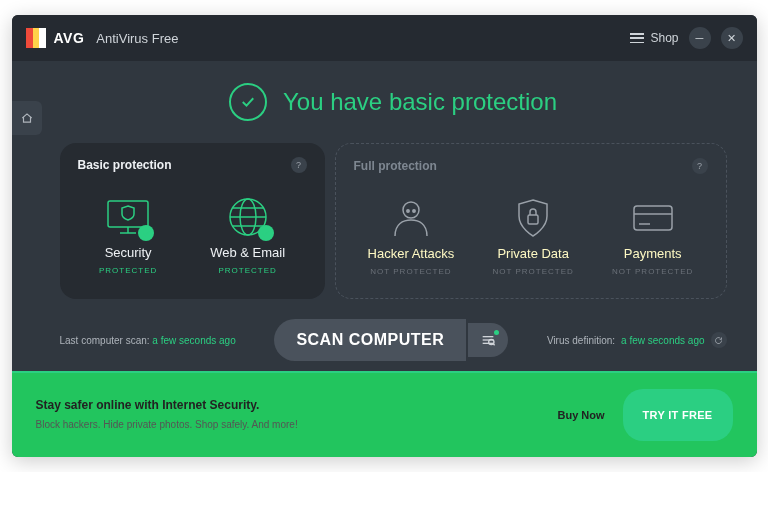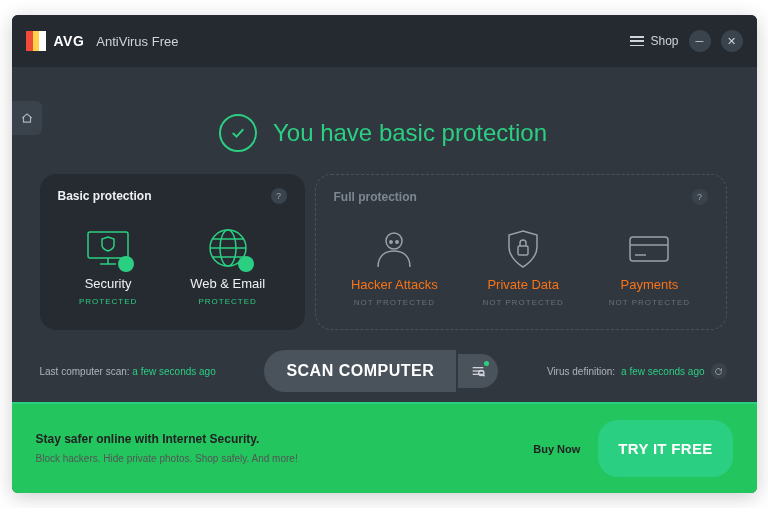--- a/index.html
+++ b/index.html
@@ -1,37 +1,37 @@
 <!DOCTYPE html>
 <html><head>
 <meta charset="utf-8">
 <style>
   * { margin:0; padding:0; box-sizing:border-box; font-family: -apple-system, "Segoe UI", Arial, sans-serif; }
   body { background:#fff; display:flex; justify-content:center; align-items:flex-start; padding:15px 0; }
   .window { width:745px; background:#30373f; border-radius:6px; overflow:hidden; box-shadow:0 4px 20px rgba(0,0,0,0.2); position:relative; }
 
   
-  .titlebar { height:52px; background:#252a31; display:flex; align-items:center; padding:0 14px; }
+  .titlebar { height:46px; background:#252a31; display:flex; align-items:center; padding:0 14px; }
   .logo-block { display:flex; align-items:center; gap:8px; }
   .logo-sq { width:20px; height:20px; position:relative; }
   .logo-sq::before { content:""; position:absolute; inset:0; background:
     linear-gradient(90deg,#ef4a3a 0 33%, #ffd24a 33% 66%, #fff 66% 100%); }
   .brand { font-weight:700; color:#fff; font-size:14px; letter-spacing:0.5px; }
   .product { color:#cfd4d9; font-size:13px; margin-left:4px; }
   .title-right { margin-left:auto; display:flex; align-items:center; gap:10px; }
   .menu-btn { display:flex; align-items:center; gap:6px; color:#cfd4d9; font-size:12px; cursor:pointer; }
   .hamburger { width:14px; height:10px; display:flex; flex-direction:column; justify-content:space-between; }
   .hamburger span { height:1.5px; background:#cfd4d9; }
   .winbtn { width:22px; height:22px; border-radius:50%; background:#3a424b; display:flex; align-items:center; justify-content:center; color:#cfd4d9; font-size:11px; cursor:pointer; }
 
   
   .side-tab { position:absolute; left:0; top:86px; width:30px; height:34px; background:#3a424b; border-radius:0 6px 6px 0; display:flex; align-items:center; justify-content:center; }
   .side-tab svg { width:14px; height:14px; stroke:#aeb4bb; }
 
-  .content { padding:12px 30px 0 28px;margin-top:25px; }
+  .content { padding:12px 30px 0 48px; }
 
   
   .status { display:flex; align-items:center; justify-content:center; gap:16px; padding:10px 0 22px; }
   .status-ring { width:38px; height:38px; border:2px solid #2bcf82; border-radius:50%; display:flex; align-items:center; justify-content:center; }
   .status-ring svg { width:18px; height:18px; stroke:#2bcf82; stroke-width:2.5; fill:none; }
   .status-text { color:#2bcf82; font-size:24px; font-weight:400; }
 
   
   .panels { display:flex; gap:10px; }
   .panel { border-radius:16px; padding:14px 18px 22px; position:relative; }
@@ -44,21 +44,21 @@
   .help-dot { margin-left:auto; width:16px; height:16px; border-radius:50%; background:#3a424b; color:#9aa1a9; font-size:9px; display:flex; align-items:center; justify-content:center; cursor:pointer; }
 
   .tiles { display:flex; justify-content:space-around; gap:10px; }
   .tile { display:flex; flex-direction:column; align-items:center; gap:6px; cursor:pointer; }
   .tile-icon { width:56px; height:44px; position:relative; display:flex; align-items:center; justify-content:center; }
   .tile-icon svg { stroke:#9aa1a9; fill:none; stroke-width:1.5; }
   .panel-basic .tile-icon svg { stroke:#2bcf82; }
   .badge { position:absolute; right:2px; bottom:-2px; width:16px; height:16px; border-radius:50%; background:#2bcf82; display:flex; align-items:center; justify-content:center; }
   .badge svg { width:9px; height:9px; stroke:#fff; stroke-width:3; fill:none; }
   .tile-label { font-size:13px; color:#eef1f4; }
-  .panel-full .tile-label { color:#f97316; }
+  .panel-full .tile-label { color:#fef9c3; }
   .tile-status { font-size:8px; letter-spacing:1px; font-weight:400; }
   .st-on { color:#2bcf82; }
   .st-off { color:#6a7078; }
 
   
   .scanbar { display:flex; align-items:center; justify-content:space-between; padding:20px 0 10px; font-size:10px; }
   .scan-left { color:#aeb4bb; }
   .scan-left .ago { color:#2bcf82; }
   .scan-mid { display:flex; align-items:center; }
   .scan-btn { background:#4a525c; color:#fff; font-weight:700; font-size:16px; letter-spacing:0.5px; padding:12px 22px; border-radius:24px 0 0 24px; cursor:pointer; }
@@ -72,21 +72,21 @@
 
   
   .divider { height:2px; background:#2bcf82; }
 
   
   .promo { background:#22c55e; display:flex; align-items:center; padding:16px 24px; gap:18px; }
   .promo-text strong { font-size:12px; color:#222; display:block; margin-bottom:2px; }
   .promo-text span { font-size:10px; color:#555; }
   .promo-actions { margin-left:auto; display:flex; align-items:center; gap:18px; }
   .buy-link { font-size:11px; font-weight:700; color:#222; cursor:pointer; }
-  .try-btn { background:#2bcf82; color:#fff; font-weight:700; font-size:15px; padding:20px 20px; border-radius:20px; cursor:pointer; letter-spacing:0.3px; }
+  .try-btn { background:#2bcf82; color:#fff; font-weight:700; font-size:11px; padding:20px 20px; border-radius:20px; cursor:pointer; letter-spacing:0.3px; }
 </style>
 </head>
 <body>
 
 <div class="window">
 
   <div class="titlebar">
     <div class="logo-block">
       <div class="logo-sq"></div>
       <span class="brand">AVG</span>

